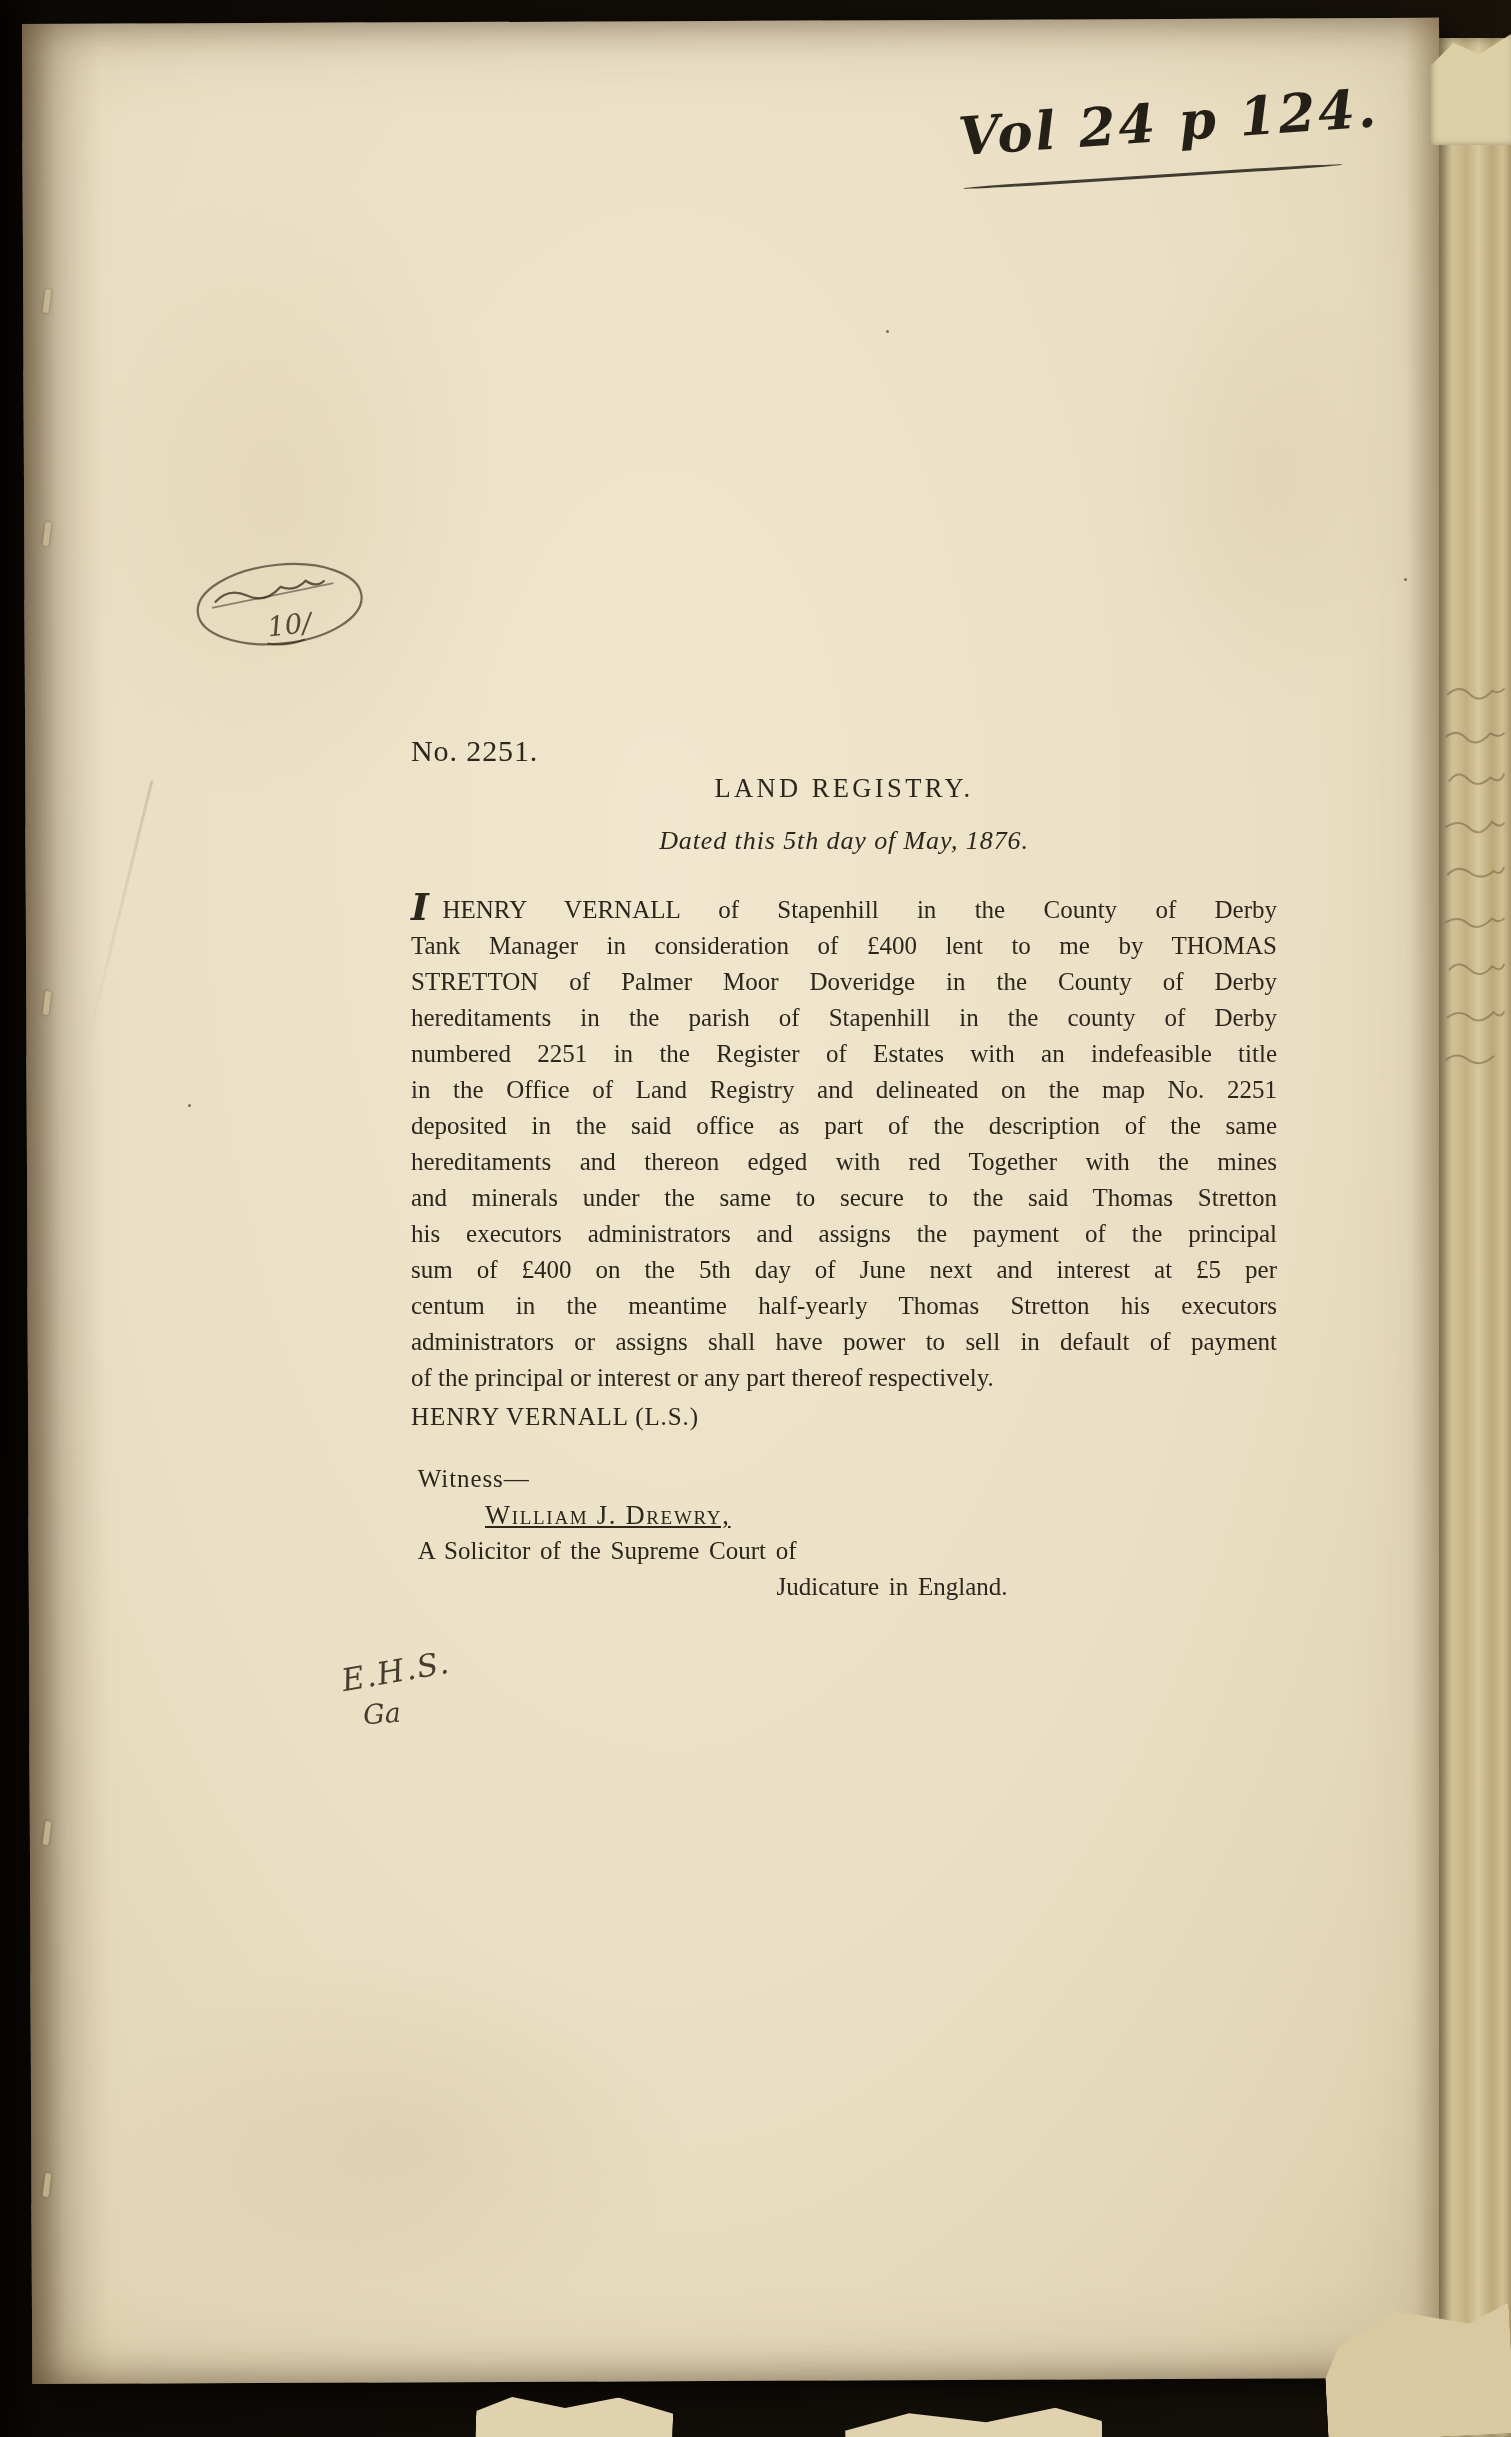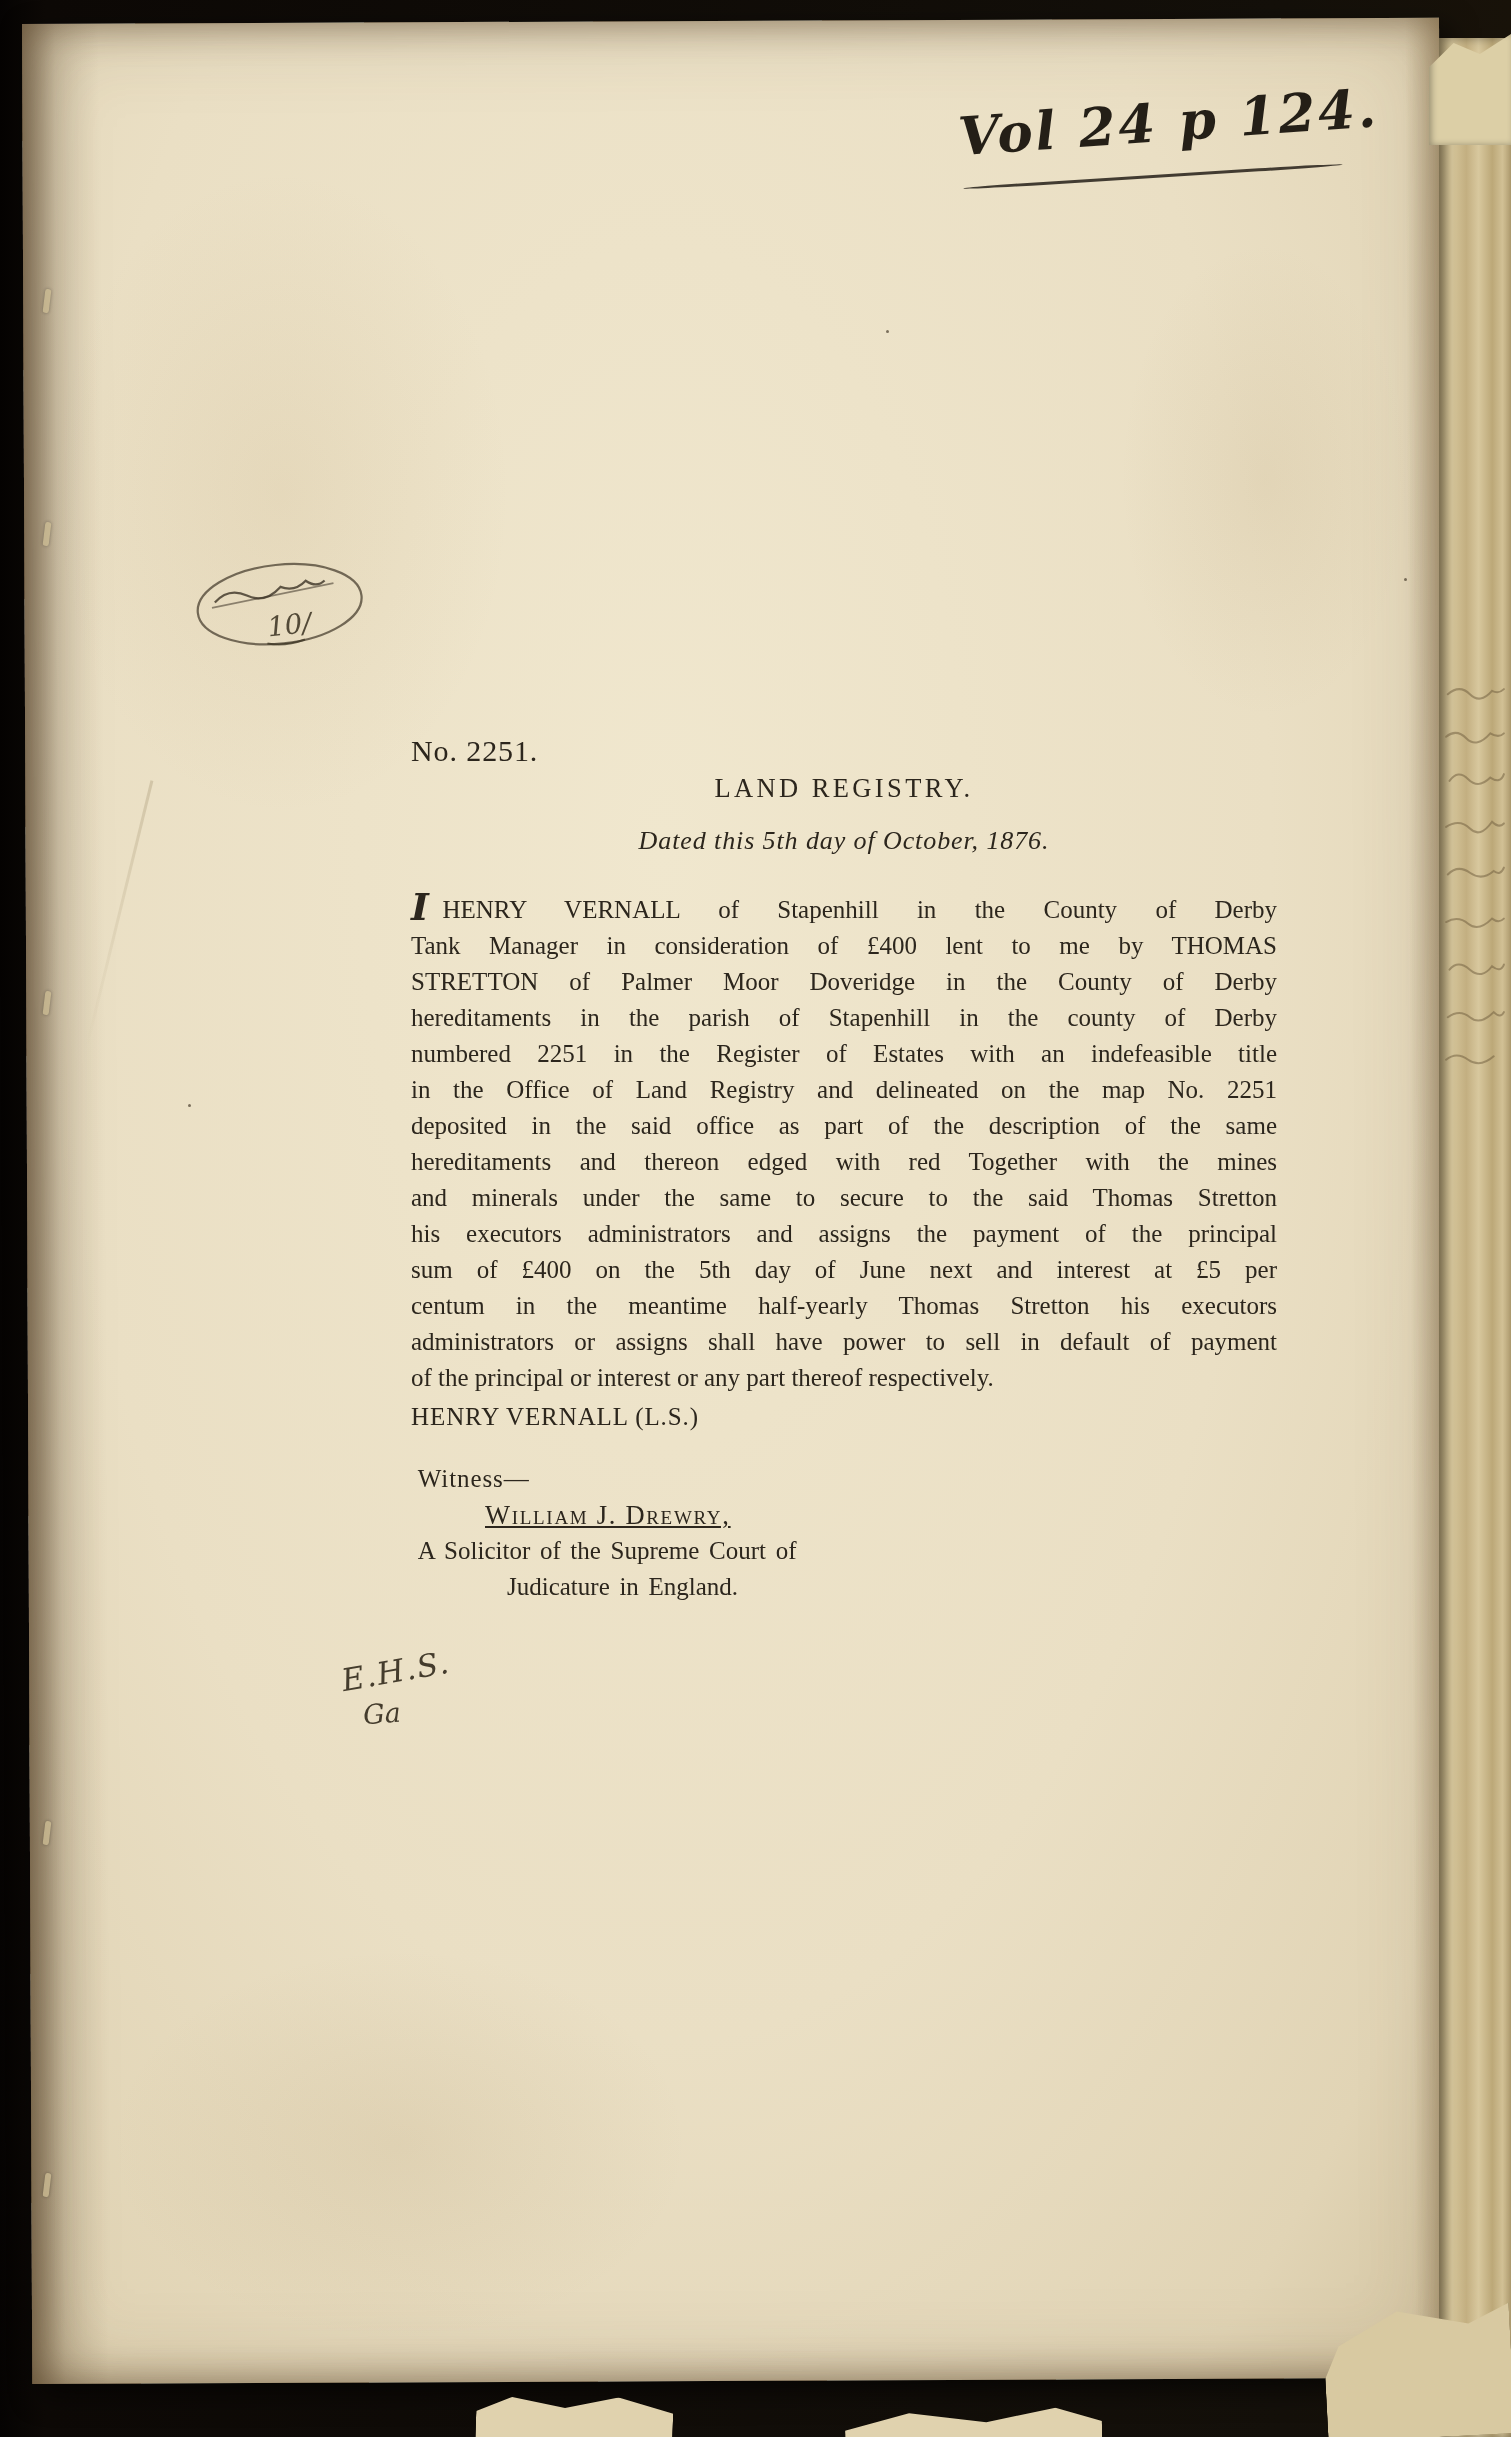--- a/index.html
+++ b/index.html
@@ -53,21 +53,21 @@
   .body-block{margin-top:29px;font-size:25px;}
   .bline{line-height:36px;text-align:justify;text-align-last:justify;white-space:nowrap;}
   .bline.last{text-align-last:left;white-space:normal;}
   .ornate-initial{font-family:"DejaVu Serif",serif;font-weight:bold;font-style:italic;
     font-size:38px;display:inline-block;transform:translateY(1.7px);margin-right:13.7px;}
   .signature{margin-top:3.4px;line-height:36px;font-size:25px;text-align:left;padding-right:19px;letter-spacing:0.9px;}
   .witness-block{margin-top:26px;font-size:25px;}
   .witness-label{line-height:36px;padding-left:6.8px;letter-spacing:0.9px;}
   .witness-name{line-height:36px;padding-left:74px;font-variant:small-caps;letter-spacing:1.7px;font-size:26.5px;text-decoration:underline;}
   .witness-l2{line-height:36px;padding-left:6.8px;word-spacing:3.4px;}
-  .witness-l3{line-height:36px;padding-left:96px;word-spacing:3.4px;}
+  .witness-l3{line-height:36px;padding-left:96px;word-spacing:3.4px;text-align:center;}
   .initials{position:absolute;left:341px;top:1653px;width:171px;height:128px;
     font-family:"DejaVu Serif",serif;font-style:italic;color:#2e2618;}
   .initials .l1{font-size:31px;transform:rotate(-10deg);display:inline-block;letter-spacing:1.7px;opacity:.88;}
   .initials .l2{font-size:27px;margin-top:8.6px;margin-left:22px;transform:rotate(-4deg);display:inline-block;opacity:.88;}
   .bleed{position:absolute;right:1.7px;top:676px;width:68px;height:402px;opacity:.5;}
 </style>
 </head>
 <body>
 
 <div class="scan">
@@ -119,21 +119,21 @@
       <path d="M28,46 q18,-16 38,-4 t40,-6 q16,8 30,-4 q12,10 22,2" fill="none" stroke="#3c3326" stroke-width="2.6" opacity=".8"></path>
       <path d="M24,52 L168,38" fill="none" stroke="#3c3326" stroke-width="2" opacity=".55"></path>
       <text x="86" y="92" font-family="DejaVu Serif, serif" font-style="italic" font-size="32" fill="#38301f" opacity=".85">10/</text>
       <path d="M84,100 q20,6 44,0" fill="none" stroke="#38301f" stroke-width="2.4" opacity=".7"></path>
     </svg>
   </div>
 
   <div class="textcol ink">
     <div class="doc-number">No. 2251.</div>
     <div class="title">LAND REGISTRY.</div>
-    <div class="dated">Dated this 5th day of October, 1876.</div>
+    <div class="dated">Dated this 5th day of May, 1876.</div>
 
     <div class="body-block">
       <div class="bline"><span class="ornate-initial">I</span><span>HENRY VERNALL of Stapenhill in the County of Derby</span></div>
       <div class="bline">Tank Manager in consideration of £400 lent to me by THOMAS</div>
       <div class="bline">STRETTON of Palmer Moor Doveridge in the County of Derby</div>
       <div class="bline">hereditaments in the parish of Stapenhill in the county of Derby</div>
       <div class="bline">numbered 2251 in the Register of Estates with an indefeasible title</div>
       <div class="bline">in the Office of Land Registry and delineated on the map No. 2251</div>
       <div class="bline">deposited in the said office as part of the description of the same</div>
       <div class="bline">hereditaments and thereon edged with red  Together with the mines</div>

